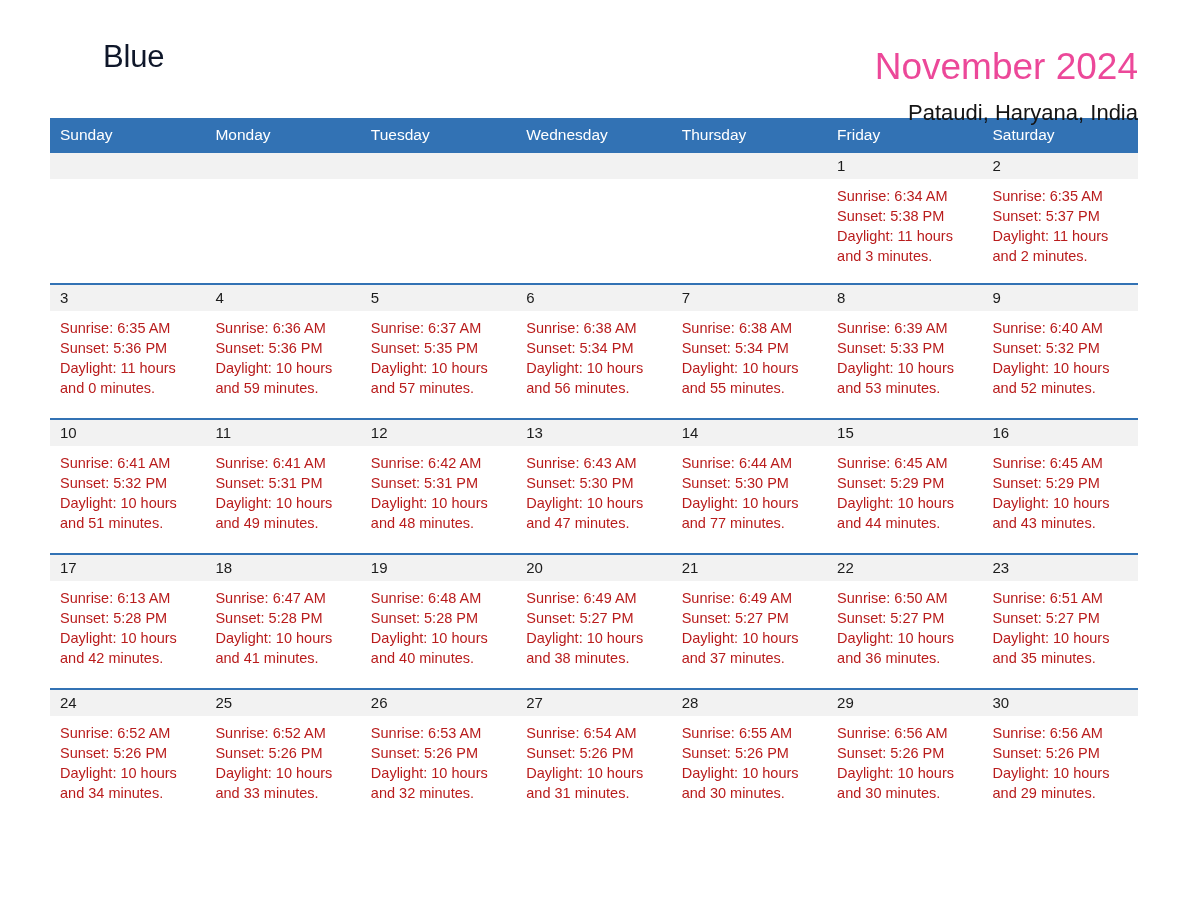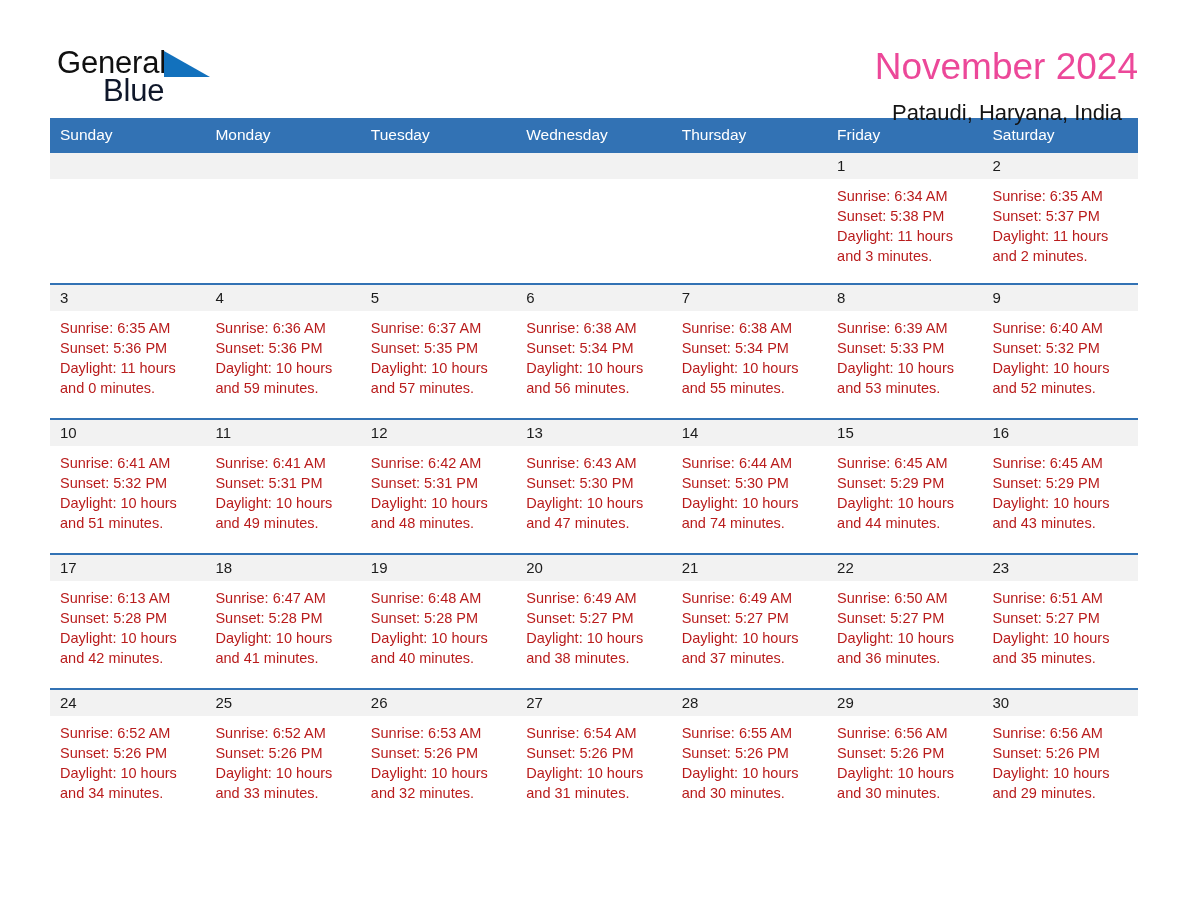--- a/index.html
+++ b/index.html
@@ -74,21 +74,21 @@
     line-height: 46px;
     color: #ec4899;
     font-weight: normal;
     margin: 0;
     letter-spacing: 0px;
   }
   .cal-subtitle {
     font-size: 22px;
     line-height: 30px;
     color: #141414;
-    margin: 8px 16px 0 0;
+    margin: 8px 0 0 0;
     font-weight: normal;
   }
 
   
   .calendar {
     width: 1088px;
     border-collapse: collapse;
     table-layout: fixed;
   }
   .calendar th {
@@ -139,25 +139,20 @@
   }
 </style>
 </head>
 <body>
 
 <div class="page">
 
   <div class="masthead">
 
     <div class="logo">
-      <div class="logo-row1">
-        <span class="logo-general">General</span><span class="logo-triangle"><svg width="46" height="26" viewBox="0 0 46 26">
-              <polygon points="0,0 46,26 0,26" fill="#1271bd"></polygon>
-            </svg></span>
-      </div>
       <div class="logo-row2">
         <span class="logo-blue">Blue</span>
       </div>
     </div>
 
     <div class="title-block">
       <h1 class="cal-title">November 2024</h1>
       <div class="cal-subtitle">Pataudi, Haryana, India</div>
     </div>
 
@@ -349,21 +344,21 @@
               </div>
             </div>
           </td>
           <td>
             <div class="daycell">
               <div class="daynum">14</div>
               <div class="details">
                 <div>Sunrise: 6:44 AM</div>
                 <div>Sunset: 5:30 PM</div>
                 <div>Daylight: 10 hours</div>
-                <div>and 74 minutes.</div>
+                <div>and 77 minutes.</div>
               </div>
             </div>
           </td>
           <td>
             <div class="daycell">
               <div class="daynum">15</div>
               <div class="details">
                 <div>Sunrise: 6:45 AM</div>
                 <div>Sunset: 5:29 PM</div>
                 <div>Daylight: 10 hours</div>

